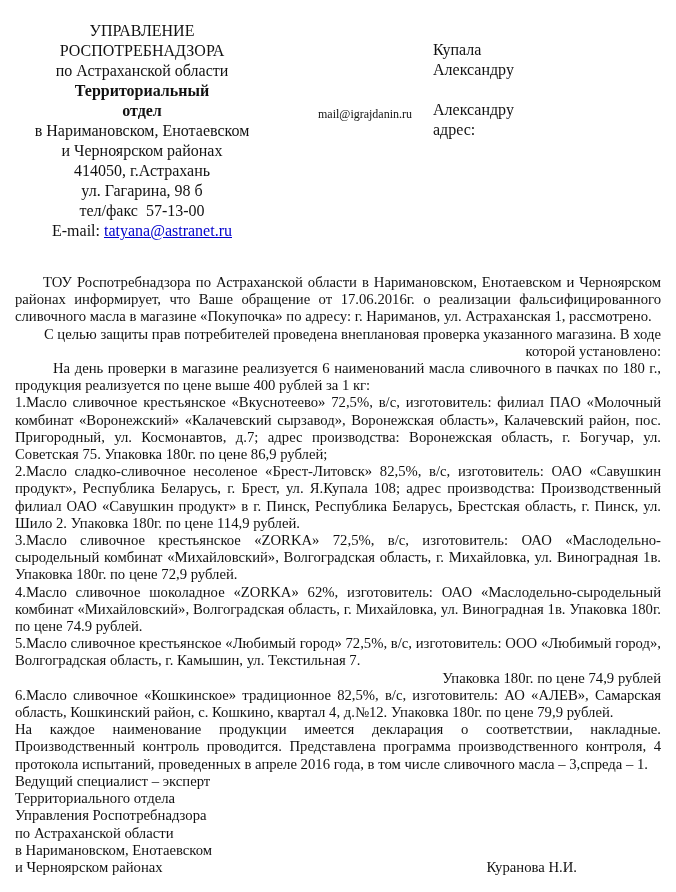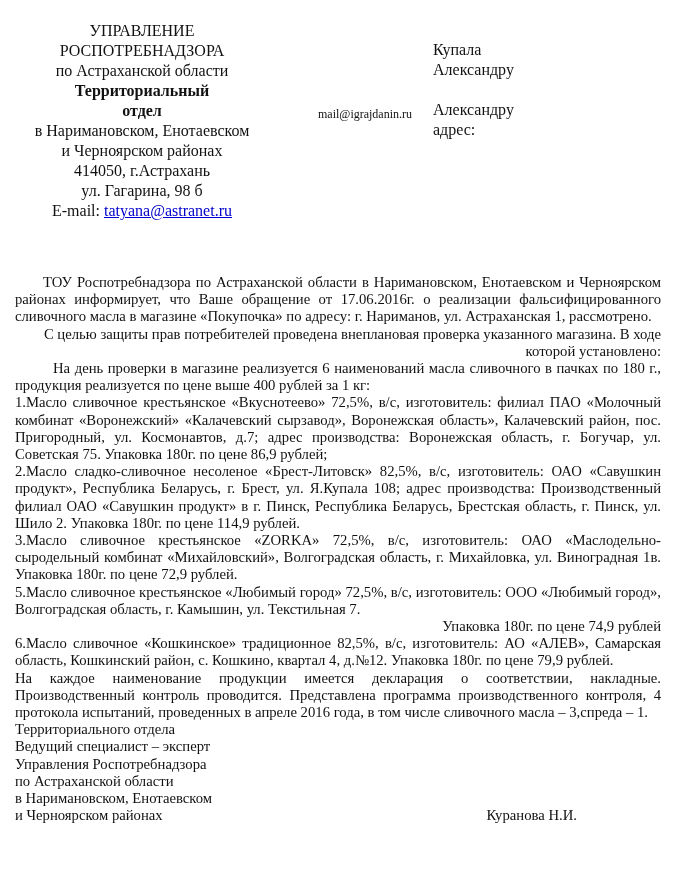--- a/index.html
+++ b/index.html
@@ -72,42 +72,44 @@
   <div class="org-block">
     <div class="org-line">УПРАВЛЕНИЕ</div>
     <div class="org-line">РОСПОТРЕБНАДЗОРА</div>
     <div class="org-line">по Астраханской области</div>
     <div class="org-line bold">Территориальный</div>
     <div class="org-line bold">отдел</div>
     <div class="org-line">в Наримановском, Енотаевском</div>
     <div class="org-line">и Черноярском районах</div>
     <div class="org-line">414050, г.Астрахань</div>
     <div class="org-line">ул. Гагарина, 98 б</div>
+    <div class="org-line">тел/факс  57-13-00</div>
     <div class="email-line"><span>E-mail: </span><a class="email-link" href="#">tatyana@astranet.ru</a></div>
   </div>
 
   <div class="addressee">Купала Александру</div>
   <div class="recip-label">Александру адрес:</div>
   <div class="recip-email">mail@igrajdanin.ru</div>
 
   <div class="letter-body">
     <p class="intro">ТОУ Роспотребнадзора по Астраханской области в Наримановском, Енотаевском и Черноярском районах информирует, что Ваше обращение от 17.06.2016г. о реализации фальсифицированного сливочного масла в магазине «Покупочка» по адресу: г. Нариманов, ул. Астраханская 1, рассмотрено.</p>
     <p class="ragged">С целью защиты прав потребителей проведена внеплановая проверка указанного магазина. В ходе которой установлено:</p>
     <p class="tabbed">На день проверки в магазине реализуется 6 наименований масла сливочного в пачках по 180 г., продукция реализуется по цене выше 400 рублей за 1 кг:</p>
     <p>1.Масло сливочное крестьянское «Вкуснотеево» 72,5%, в/с, изготовитель: филиал ПАО «Молочный комбинат «Воронежский» «Калачевский сырзавод», Воронежская область», Калачевский район, пос. Пригородный, ул. Космонавтов, д.7; адрес производства: Воронежская область, г. Богучар, ул. Советская 75. Упаковка 180г. по цене 86,9 рублей;</p>
     <p>2.Масло сладко-сливочное несоленое «Брест-Литовск» 82,5%, в/с, изготовитель: ОАО «Савушкин продукт», Республика Беларусь, г. Брест, ул. Я.Купала 108; адрес производства: Производственный филиал ОАО «Савушкин продукт» в г. Пинск, Республика Беларусь, Брестская область, г. Пинск, ул. Шило 2. Упаковка 180г. по цене 114,9 рублей.</p>
     <p>3.Масло сливочное крестьянское «ZORKA» 72,5%, в/с, изготовитель: ОАО «Маслодельно-сыродельный комбинат «Михайловский», Волгоградская область, г. Михайловка, ул. Виноградная 1в. Упаковка 180г. по цене 72,9 рублей.</p>
+    <p>4.Масло сливочное шоколадное «ZORKA» 62%, изготовитель: ОАО «Маслодельно-сыродельный комбинат «Михайловский», Волгоградская область, г. Михайловка, ул. Виноградная 1в. Упаковка 180г. по цене 74.9 рублей.</p>
     <p>5.Масло сливочное крестьянское «Любимый город» 72,5%, в/с, изготовитель: ООО «Любимый город», Волгоградская область, г. Камышин, ул. Текстильная 7.</p>
     <p class="note">Упаковка 180г. по цене 74,9 рублей</p>
     <p>6.Масло сливочное «Кошкинское» традиционное 82,5%, в/с, изготовитель: АО «АЛЕВ», Самарская область, Кошкинский район, с. Кошкино, квартал 4, д.№12. Упаковка 180г. по цене 79,9 рублей.</p>
     <p>На каждое наименование продукции имеется декларация о соответствии, накладные. Производственный контроль проводится. Представлена программа производственного контроля, 4 протокола испытаний, проведенных в апреле 2016 года, в том числе сливочного масла – 3,спреда – 1.</p>
 
     <div class="signature">
+      <div class="sig-line">Ведущий специалист – эксперт</div>
       <div class="sig-line">Территориального отдела</div>
-      <div class="sig-line">Ведущий специалист – эксперт</div>
       <div class="sig-line">Управления Роспотребнадзора</div>
       <div class="sig-line">по Астраханской области</div>
       <div class="sig-line">в Наримановском, Енотаевском</div>
       <div class="sig-row">
         <span>и Черноярском районах</span>
         <span class="sig-name">Куранова Н.И.</span>
       </div>
     </div>
   </div>
 

